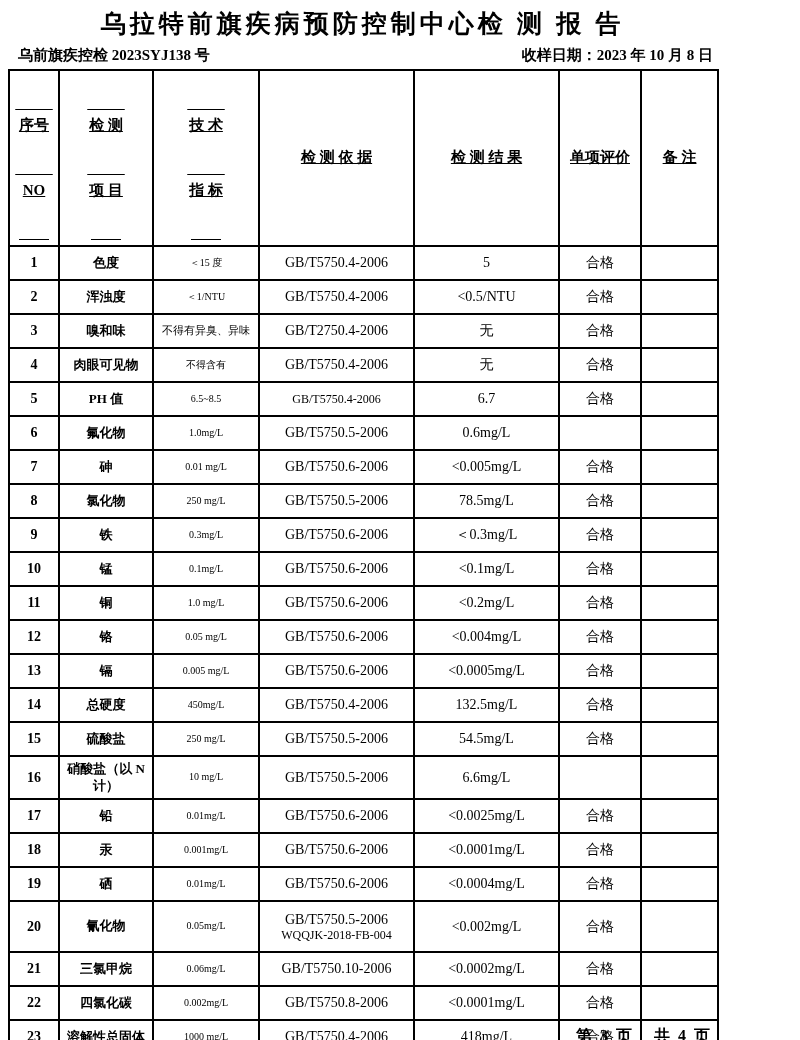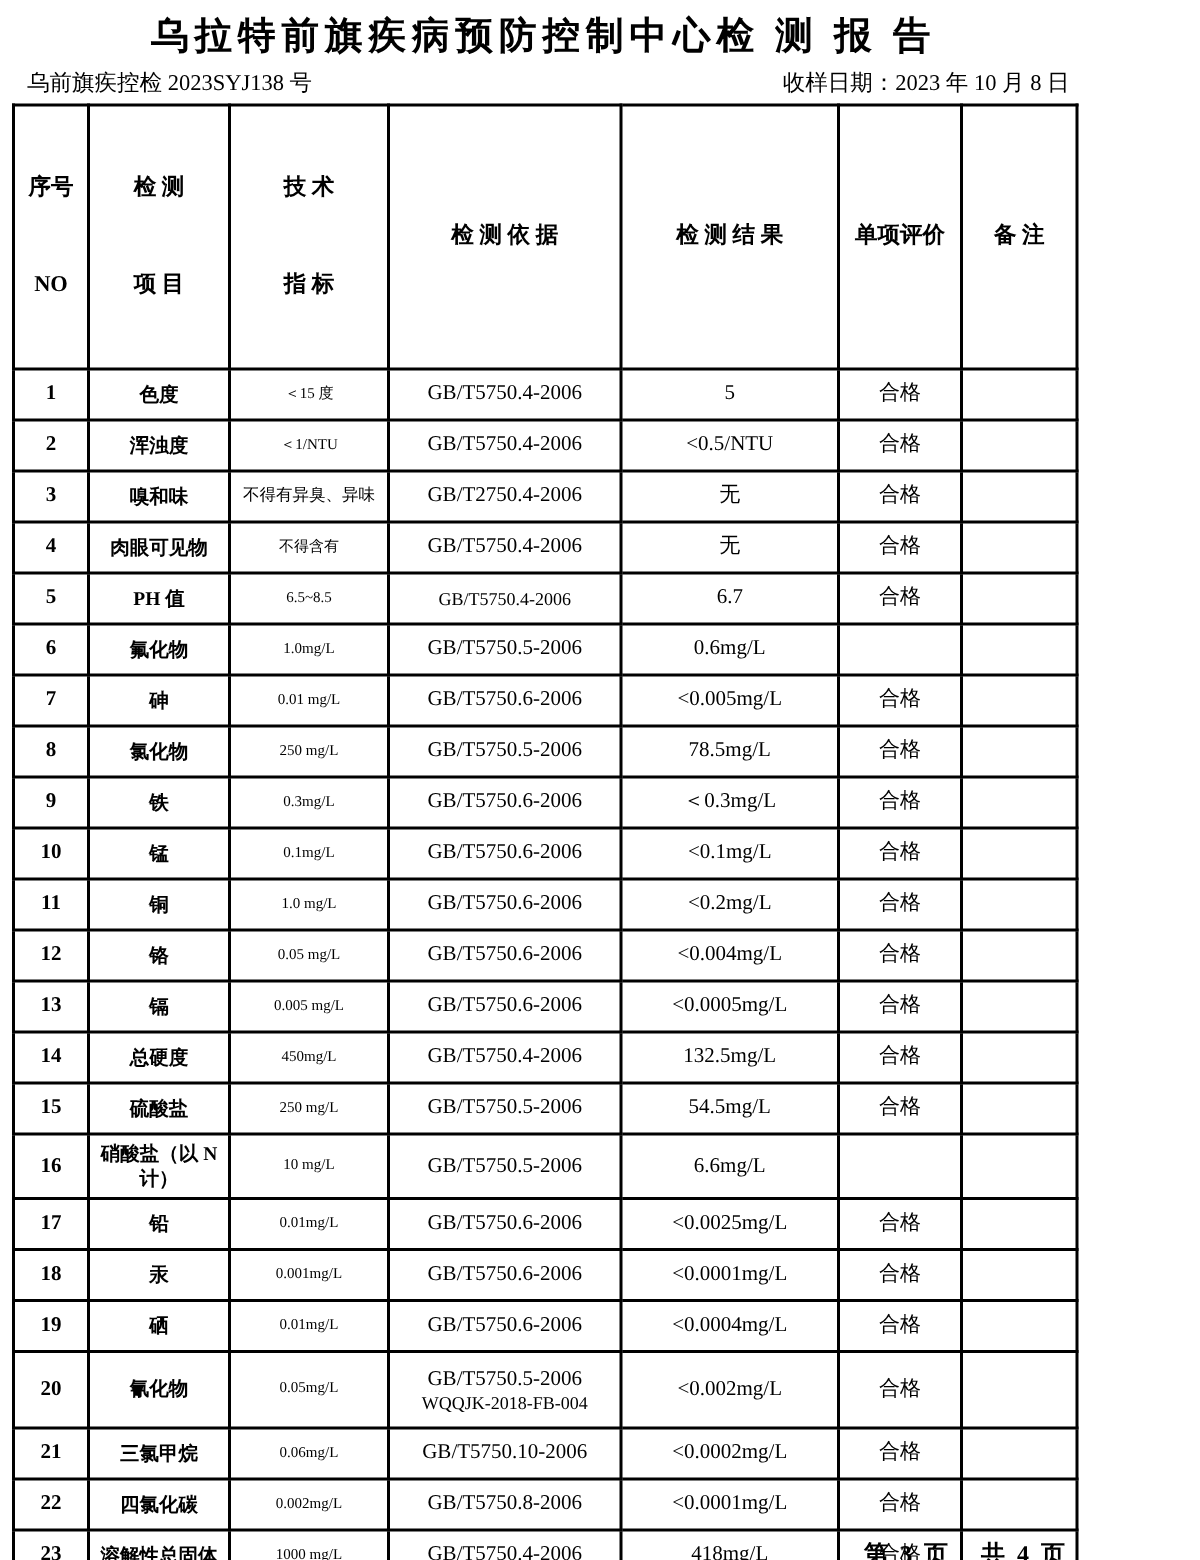--- a/index.html
+++ b/index.html
@@ -22,21 +22,21 @@
     white-space: pre;
   }
 
   .subheader {
     width: 695px;
     margin-left: 8px;
     padding: 3px 4px 4px 10px;
     display: flex;
     justify-content: space-between;
     align-items: flex-start;
-    font-weight: normal;
+    font-weight: bold;
     font-size: 15px;
     white-space: pre;
   }
 
   table.report {
     border-collapse: collapse;
     table-layout: fixed;
     margin-left: 8px;
     width: 709px;
   }
@@ -48,20 +48,21 @@
     overflow: hidden;
   }
   table.report tr:last-child td { border-bottom: 5px solid #000; }
 
   th {
     font-weight: bold;
     font-size: 15px;
     height: 44px;
     line-height: 1.45;
     white-space: pre;
+    text-decoration: underline;
   }
 
   td { height: 32px; font-size: 14px; line-height: 1.25; }
   tr.tall td { height: 41px; }
   tr.taller td { height: 49px; margin-left: 18px; }
 
   td.no { font-weight: bold; font-size: 14px; }
   td.project { font-size: 13px; white-space: pre-line; font-weight: bold; }
   td.indicator { font-size: 10px; white-space: pre; }
   td.basis { font-size: 14px; }

